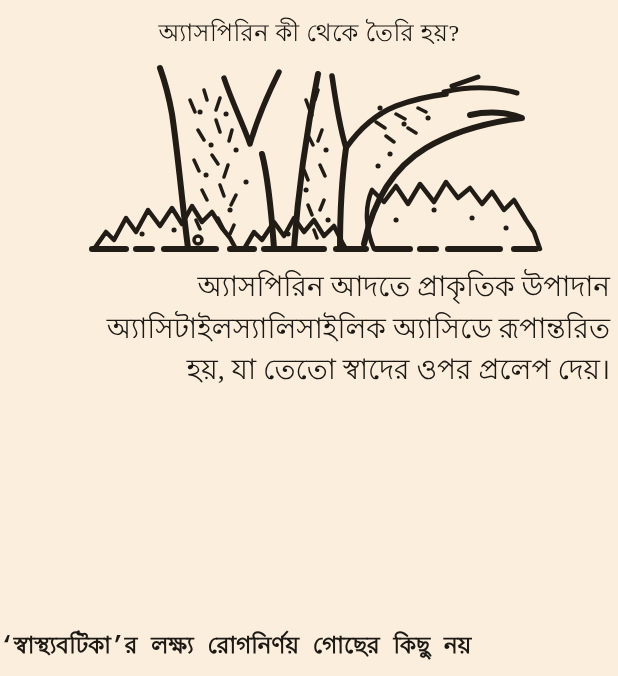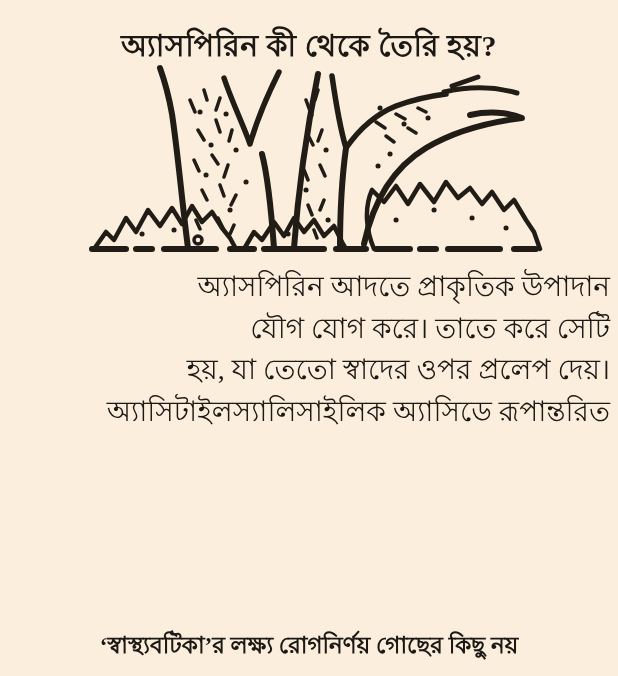--- a/index.html
+++ b/index.html
@@ -5,41 +5,41 @@
   html,body{margin:0;padding:0;}
   body{
     width:618px;height:676px;overflow:hidden;
     font-family:"Liberation Serif","DejaVu Serif",serif;
   }
   .page{
     position:relative;width:618px;height:676px;
     background:#fbeedd;color:#1c1914;
   }
   .title{
-    position:absolute;top:14px;left:0;right:0;margin:8px;
-    text-align:center;font-size:30px;font-weight:700;
+    position:absolute;top:14px;left:0;right:0;margin:0;
+    text-align:center;font-size:24px;font-weight:400;
     letter-spacing:0.5px;
   }
   .art{
     position:absolute;top:62px;left:78px;width:480px;height:200px;
   }
   .art svg{display:block;width:100%;height:100%;}
   .art path, .art circle{
     fill:none;stroke:var(--ink,#211d16);
     stroke-linecap:round;stroke-linejoin:round;
   }
   .para{
     position:absolute;top:266px;left:8px;right:8px;
     text-align:right;font-size:28px;line-height:41.5px;
     font-weight:400;
   }
   .para .line{display:block;white-space:nowrap;}
   .footer{
     position:absolute;top:627px;left:0;right:0;
-    text-align:center;font-size:23px;font-weight:700;
+    text-align:left;font-size:23px;font-weight:700;font-family:Liberation Mono, monospace;
   }
 </style>
 </head>
 <body>
 
 <div class="page" style="background: rgb(251, 238, 221); color: rgb(28, 25, 20);">
 
   <h1 class="title">অ্যাসপিরিন কী থেকে তৈরি হয়?</h1>
 
   <div class="art">
@@ -63,20 +63,19 @@
       <path stroke-width="6" stroke-dasharray="34 10 16 12 52 14 24 10 60 12 30 10" d="M14,187 L458,187"></path>
 
       <path stroke-width="3.5" d="M112,38 l5,12 M126,28 l3,10 M142,36 l-4,12 M120,68 l6,10 M138,58 l4,12 M154,68 l-3,11 M116,98 l5,11 M134,93 l6,9 M150,103 l-4,12 M124,128 l5,10 M142,123 l4,11 M158,133 l-5,10 M118,158 l4,9 M140,156 l5,10 M156,163 l-4,9 M228,38 l4,11 M240,28 l-3,10 M230,73 l5,10 M244,68 l-4,11 M226,108 l4,10 M242,103 l5,11 M230,143 l4,10 M246,138 l-4,10 M236,168 l3,8 M298,60 l9,6 M318,52 l9,5 M340,46 l8,4 M308,74 l8,6 M330,66 l8,5"></path>
       <path stroke-width="5" d="M122,50 l.1,0 M148,52 l.1,0 M133,83 l.1,0 M158,88 l.1,0 M128,113 l.1,0 M152,148 l.1,0 M168,120 l.1,0 M233,53 l.1,0 M248,88 l.1,0 M228,128 l.1,0 M250,158 l.1,0 M302,46 l.1,0 M326,62 l.1,0 M350,56 l.1,0 M64,172 l.1,0 M96,168 l.1,0 M210,172 l.1,0 M318,158 l.1,0 M356,148 l.1,0 M394,156 l.1,0 M428,166 l.1,0 M300,104 l.1,0 M312,92 l.1,0"></path>
       <circle stroke-width="3.5" cx="120" cy="178" r="4"></circle>
     </svg>
   </div>
 
   <div class="para">
     <span class="line">অ্যাসপিরিন আদতে প্রাকৃতিক উপাদান</span>
-    <span class="line">যৌগ যোগ করে। তাতে করে সেটি</span>
+    <span class="line">অ্যাসিটাইলস্যালিসাইলিক অ্যাসিডে রূপান্তরিত</span>
     <span class="line">হয়, যা তেতো স্বাদের ওপর প্রলেপ দেয়।</span>
-    <span class="line">অ্যাসিটাইলস্যালিসাইলিক অ্যাসিডে রূপান্তরিত</span>
   </div>
 
   <div class="footer">‘স্বাস্থ্যবটিকা’র লক্ষ্য রোগনির্ণয় গোছের কিছু নয়</div>
 
 </div>
 
 </body></html>

